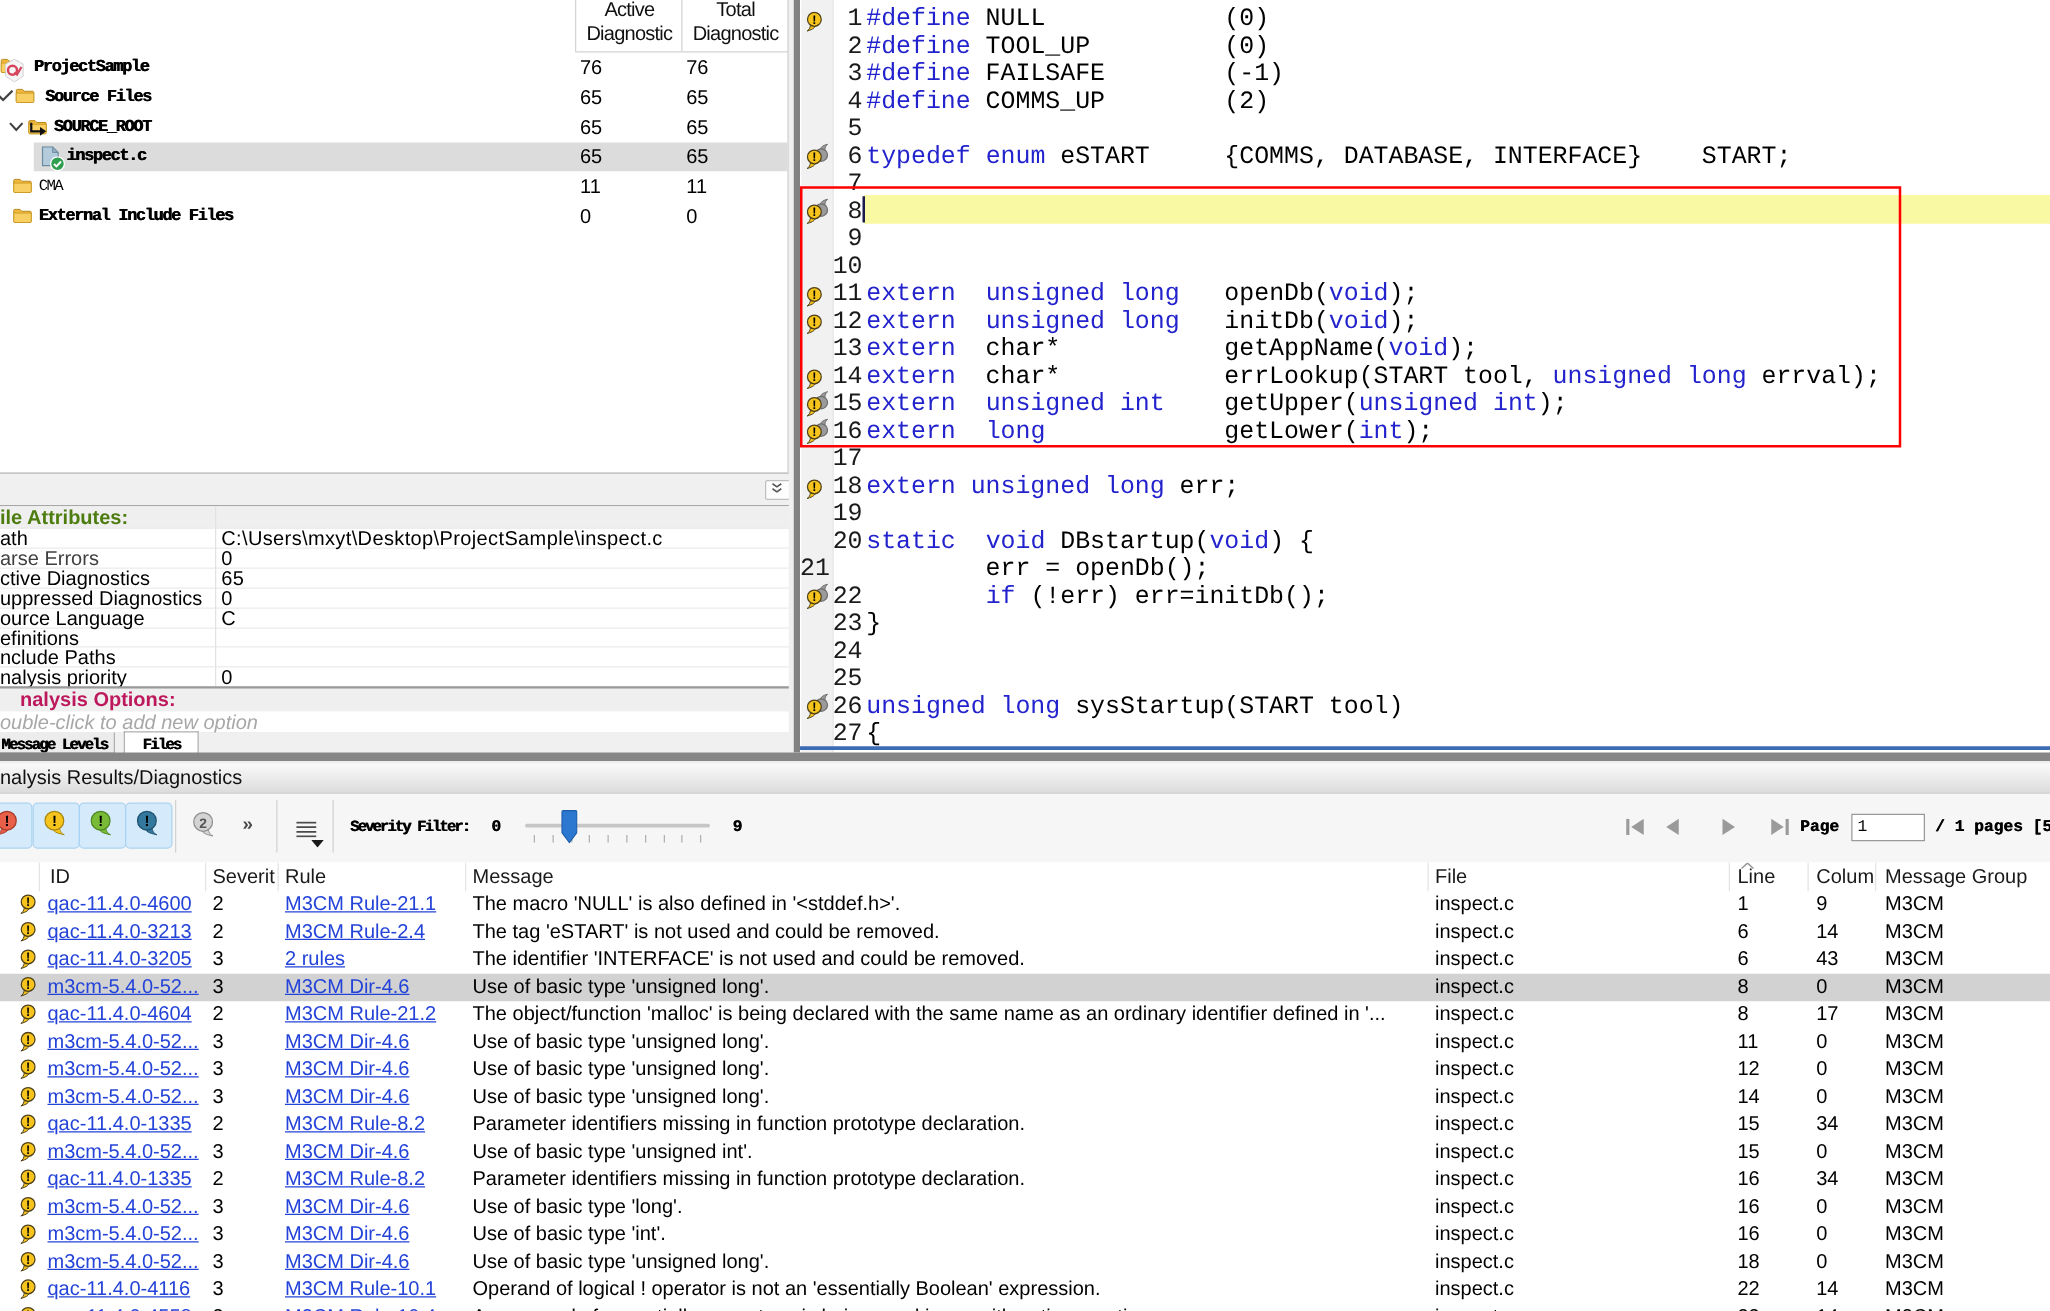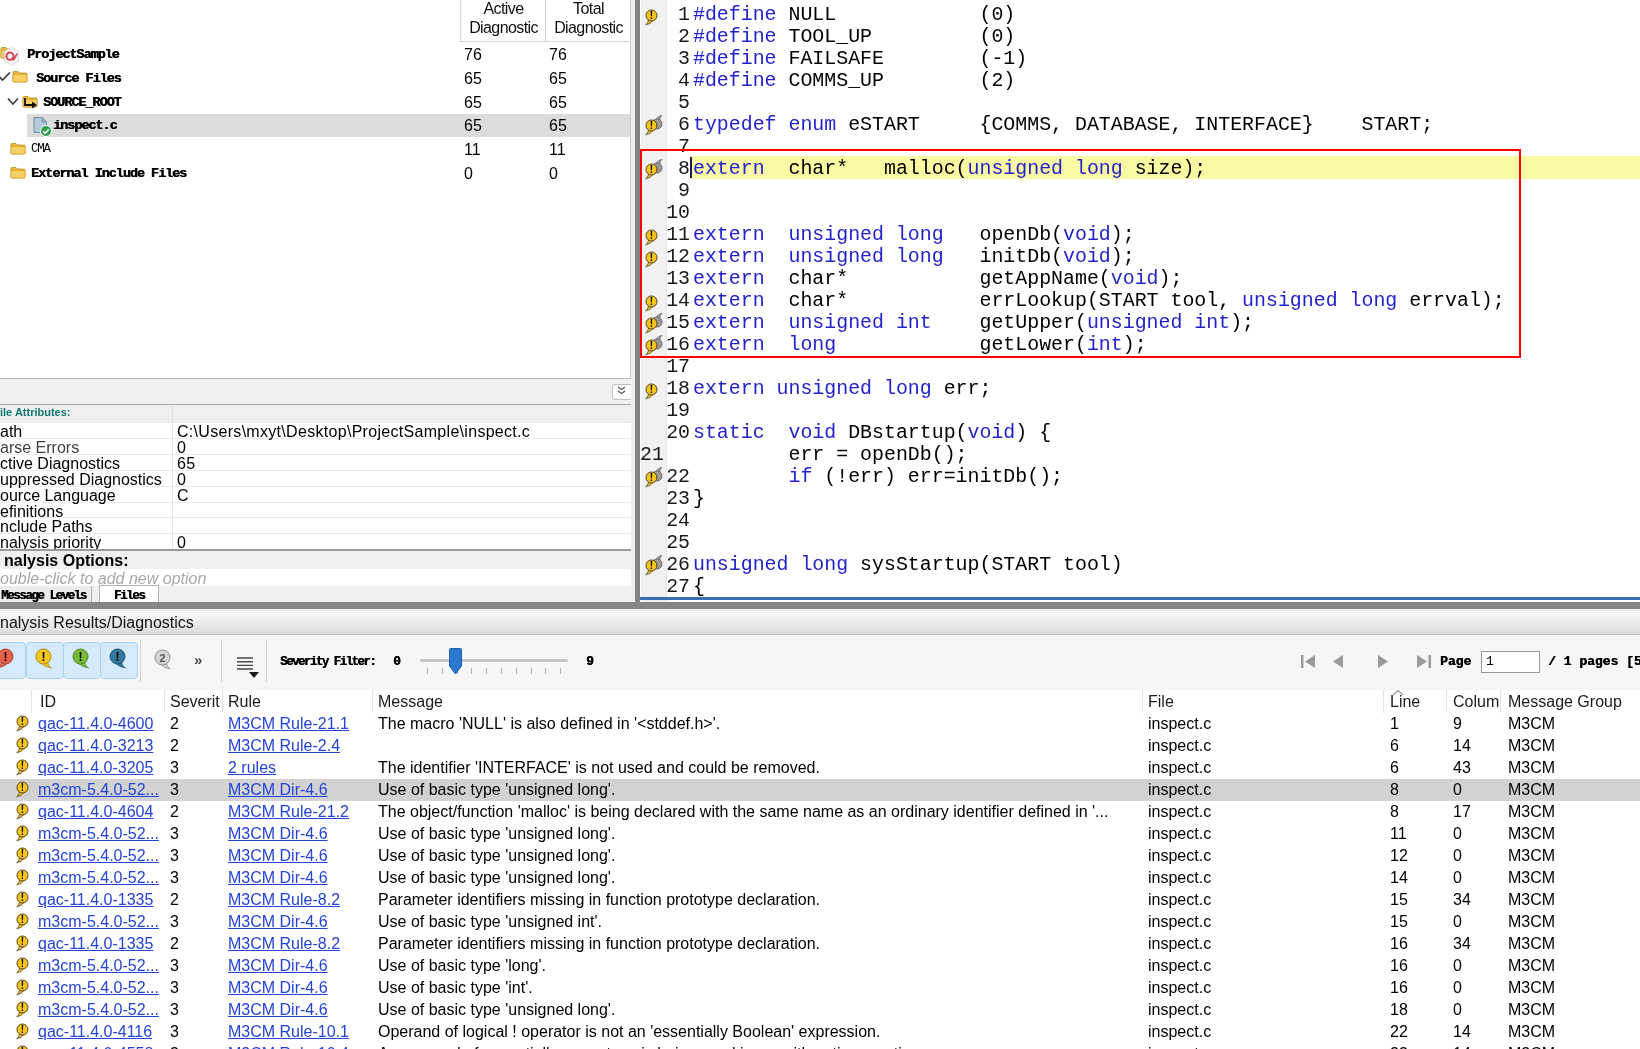--- a/index.html
+++ b/index.html
@@ -84,21 +84,21 @@
         <path d="M3.2 6.2 L5.2 8.2 L8.8 4.2" fill="none" stroke="#fff" stroke-width="1.5"></path>
       </svg>
 </div>
 <div class="abs" style="left:0;top:378px;width:632px;height:26px;background:#f0f0f0;border-top:1px solid #b6b6b6"></div>
 <div class="abs" style="left:612px;top:384px;width:19px;height:14px;background:#fdfdfd;border:1px solid #c0c0c0;border-radius:2px"></div>
 <svg class="abs" style="left:617px;top:386px" width="9" height="10" viewBox="0 0 9 10">
       <path d="M1 1 L4.5 3.5 L8 1 M1 5 L4.5 7.5 L8 5" fill="none" stroke="#555" stroke-width="1.3"></path>
     </svg>
 <div class="abs" style="left:0;top:404px;width:632px;height:198px;background:#fff;border-top:1px solid #a8a8a8;overflow:hidden">
 <div class="abs" style="left:0;top:0.0px;width:632px;height:17.0px;background:#efefef;border-bottom:1px solid #ececec">
-<div class="abs" style="left:0px;top:1px;font-size:11px;font-weight:bold;color:#0f766e;white-space:nowrap">ile Attributes:</div>
+<div class="abs" style="left:0px;top:1px;font-size:16px;font-weight:bold;color:#4d7c0f;white-space:nowrap">ile Attributes:</div>
 </div>
 <div class="abs" style="left:0;top:17.0px;width:632px;height:16.0px;border-bottom:1px solid #ececec">
 <div class="abs" style="left:0px;top:1px;font-size:16px;font-weight:normal;color:#000;white-space:nowrap">ath</div>
 <div class="abs" style="left:177px;top:1px;font-size:16px;letter-spacing:0.3px;color:#000;white-space:nowrap">C:\Users\mxyt\Desktop\ProjectSample\inspect.c</div>
 </div>
 <div class="abs" style="left:0;top:33.0px;width:632px;height:16.0px;border-bottom:1px solid #ececec">
 <div class="abs" style="left:0px;top:1px;font-size:16px;font-weight:normal;color:#404040;white-space:nowrap">arse Errors</div>
 <div class="abs" style="left:177px;top:1px;font-size:16px;letter-spacing:0.3px;color:#000;white-space:nowrap">0</div>
 </div>
 <div class="abs" style="left:0;top:49.0px;width:632px;height:16.0px;border-bottom:1px solid #ececec">
@@ -119,21 +119,21 @@
 <div class="abs" style="left:0;top:112.0px;width:632px;height:16.0px;border-bottom:1px solid #ececec">
 <div class="abs" style="left:0px;top:1px;font-size:16px;font-weight:normal;color:#000;white-space:nowrap">nclude Paths</div>
 </div>
 <div class="abs" style="left:0;top:128.0px;width:632px;height:16.0px;border-bottom:1px solid #ececec">
 <div class="abs" style="left:0px;top:1px;font-size:16px;font-weight:normal;color:#000;white-space:nowrap">nalysis priority</div>
 <div class="abs" style="left:177px;top:1px;font-size:16px;letter-spacing:0.3px;color:#000;white-space:nowrap">0</div>
 </div>
 <div class="abs" style="left:172px;top:0;width:1px;height:144px;background:#e2e2e2"></div>
 <div class="abs" style="left:0;top:144px;width:632px;height:2px;background:#9a9a9a"></div>
 <div class="abs" style="left:0;top:146px;width:632px;height:18px;background:#efefef;border-bottom:1px solid #e0e0e0">
-        <div class="abs" style="left:4px;top:1px;font-size:16px;font-weight:bold;color:#000000">nalysis Options:</div>
+        <div class="abs" style="left:16px;top:1px;font-size:16px;font-weight:bold;color:#be185d">nalysis Options:</div>
       </div>
 <div class="abs" style="left:0;top:164px;width:632px;height:17px;background:#fff;border-bottom:1px solid #dcdcdc">
         <div class="abs" style="left:0px;top:1px;font-size:16px;font-style:italic;color:#a8a8a8">ouble-click to add new option</div>
       </div>
 <div class="abs" style="left:0;top:181px;width:632px;height:17px;background:#f0f0f0">
 <div class="abs" style="left:-14px;top:0px;width:104px;height:16px;background:#ececec;border:1px solid #b0b0b0;border-top:none"></div>
 <div class="abs bmono" style="left:1px;top:2.5px;font-size:12.5px;letter-spacing:-1.45px;color:#000">Message Levels</div>
 <div class="abs" style="left:99px;top:-1px;width:58px;height:18px;background:#fff;border:1px solid #b0b0b0;border-bottom:none"></div>
 <div class="abs bmono" style="left:114px;top:2.5px;font-size:12.5px;letter-spacing:-1.45px;color:#000">Files</div>
 </div>
@@ -149,21 +149,20 @@
 <pre class="abs" style="left:53px;top:26px;font-size:19.9px;line-height:22px;color:#000"><span class="kw">#define</span> TOOL_UP         (0)</pre>
 <div class="abs mono" style="left:0;top:48px;width:50px;height:22px;font-size:19.9px;line-height:22px;text-align:right;color:#1a1a1a">3</div>
 <pre class="abs" style="left:53px;top:48px;font-size:19.9px;line-height:22px;color:#000"><span class="kw">#define</span> FAILSAFE        (-1)</pre>
 <div class="abs mono" style="left:0;top:70px;width:50px;height:22px;font-size:19.9px;line-height:22px;text-align:right;color:#1a1a1a">4</div>
 <pre class="abs" style="left:53px;top:70px;font-size:19.9px;line-height:22px;color:#000"><span class="kw">#define</span> COMMS_UP        (2)</pre>
 <div class="abs mono" style="left:0;top:92px;width:50px;height:22px;font-size:19.9px;line-height:22px;text-align:right;color:#1a1a1a">5</div>
 <div class="abs mono" style="left:0;top:114px;width:50px;height:22px;font-size:19.9px;line-height:22px;text-align:right;color:#1a1a1a">6</div>
 <pre class="abs" style="left:53px;top:114px;font-size:19.9px;line-height:22px;color:#000"><span class="kw">typedef</span> <span class="kw">enum</span> eSTART     {COMMS, DATABASE, INTERFACE}    START;</pre>
 <div class="abs mono" style="left:0;top:136px;width:50px;height:22px;font-size:19.9px;line-height:22px;text-align:right;color:#1a1a1a">7</div>
 <div class="abs mono" style="left:0;top:158px;width:50px;height:22px;font-size:19.9px;line-height:22px;text-align:right;color:#1a1a1a">8</div>
-<pre class="abs" style="left:53px;top:158px;font-size:19.9px;line-height:22px;color:#000"><span class="kw">extern</span>  char*   malloc(<span class="kw">unsigned long</span> size);</pre>
 <div class="abs mono" style="left:0;top:180px;width:50px;height:22px;font-size:19.9px;line-height:22px;text-align:right;color:#1a1a1a">9</div>
 <div class="abs mono" style="left:0;top:202px;width:50px;height:22px;font-size:19.9px;line-height:22px;text-align:right;color:#1a1a1a">10</div>
 <div class="abs mono" style="left:0;top:224px;width:50px;height:22px;font-size:19.9px;line-height:22px;text-align:right;color:#1a1a1a">11</div>
 <pre class="abs" style="left:53px;top:224px;font-size:19.9px;line-height:22px;color:#000"><span class="kw">extern</span>  <span class="kw">unsigned long</span>   openDb(<span class="kw">void</span>);</pre>
 <div class="abs mono" style="left:0;top:246px;width:50px;height:22px;font-size:19.9px;line-height:22px;text-align:right;color:#1a1a1a">12</div>
 <pre class="abs" style="left:53px;top:246px;font-size:19.9px;line-height:22px;color:#000"><span class="kw">extern</span>  <span class="kw">unsigned long</span>   initDb(<span class="kw">void</span>);</pre>
 <div class="abs mono" style="left:0;top:268px;width:50px;height:22px;font-size:19.9px;line-height:22px;text-align:right;color:#1a1a1a">13</div>
 <pre class="abs" style="left:53px;top:268px;font-size:19.9px;line-height:22px;color:#000"><span class="kw">extern</span>  char*           getAppName(<span class="kw">void</span>);</pre>
 <div class="abs mono" style="left:0;top:290px;width:50px;height:22px;font-size:19.9px;line-height:22px;text-align:right;color:#1a1a1a">14</div>
 <pre class="abs" style="left:53px;top:290px;font-size:19.9px;line-height:22px;color:#000"><span class="kw">extern</span>  char*           errLookup(START tool, <span class="kw">unsigned long</span> errval);</pre>
@@ -401,20 +400,21 @@
 <div class="abs" style="left:1453px;top:25px;font-size:16px;color:#000">9</div>
 <div class="abs" style="left:1508px;top:25px;font-size:16px;color:#000">M3CM</div>
 <svg class="abs" style="left:15.0px;top:47.0px" width="15" height="17" viewBox="0 0 15 17">
         <path d="M4.5 10.6 C4.1 13.8,3.1 14.8,1.7 15.8 C6.7 14.4,8.2 13.0,8.5 11.0 Z" fill="#f6c41d" stroke="#4e4018" stroke-width="0.8"></path>
         <circle cx="7.5" cy="6.5" r="5.5" fill="#f6c41d" stroke="#4e4018" stroke-width="1"></circle>
         <text x="7.5" y="9.9" font-family="Liberation Sans" font-size="10.0" font-weight="bold" fill="#000000" text-anchor="middle">!</text>
       </svg>
 <div class="abs lnk" style="left:38px;top:47px;font-size:16px;white-space:nowrap">qac-11.4.0-3213</div>
 <div class="abs" style="left:170px;top:47px;font-size:16px;color:#000">2</div>
 <div class="abs lnk" style="left:228px;top:47px;font-size:16px;white-space:nowrap">M3CM Rule-2.4</div>
+<div class="abs" style="left:378px;top:47px;width:762px;font-size:16px;color:#000;white-space:nowrap;overflow:hidden">The tag 'eSTART' is not used and could be removed.</div>
 <div class="abs" style="left:1148px;top:47px;font-size:16px;color:#000">inspect.c</div>
 <div class="abs" style="left:1390px;top:47px;font-size:16px;color:#000">6</div>
 <div class="abs" style="left:1453px;top:47px;font-size:16px;color:#000">14</div>
 <div class="abs" style="left:1508px;top:47px;font-size:16px;color:#000">M3CM</div>
 <svg class="abs" style="left:15.0px;top:69.0px" width="15" height="17" viewBox="0 0 15 17">
         <path d="M4.5 10.6 C4.1 13.8,3.1 14.8,1.7 15.8 C6.7 14.4,8.2 13.0,8.5 11.0 Z" fill="#f6c41d" stroke="#4e4018" stroke-width="0.8"></path>
         <circle cx="7.5" cy="6.5" r="5.5" fill="#f6c41d" stroke="#4e4018" stroke-width="1"></circle>
         <text x="7.5" y="9.9" font-family="Liberation Sans" font-size="10.0" font-weight="bold" fill="#000000" text-anchor="middle">!</text>
       </svg>
 <div class="abs lnk" style="left:38px;top:69px;font-size:16px;white-space:nowrap">qac-11.4.0-3205</div>

